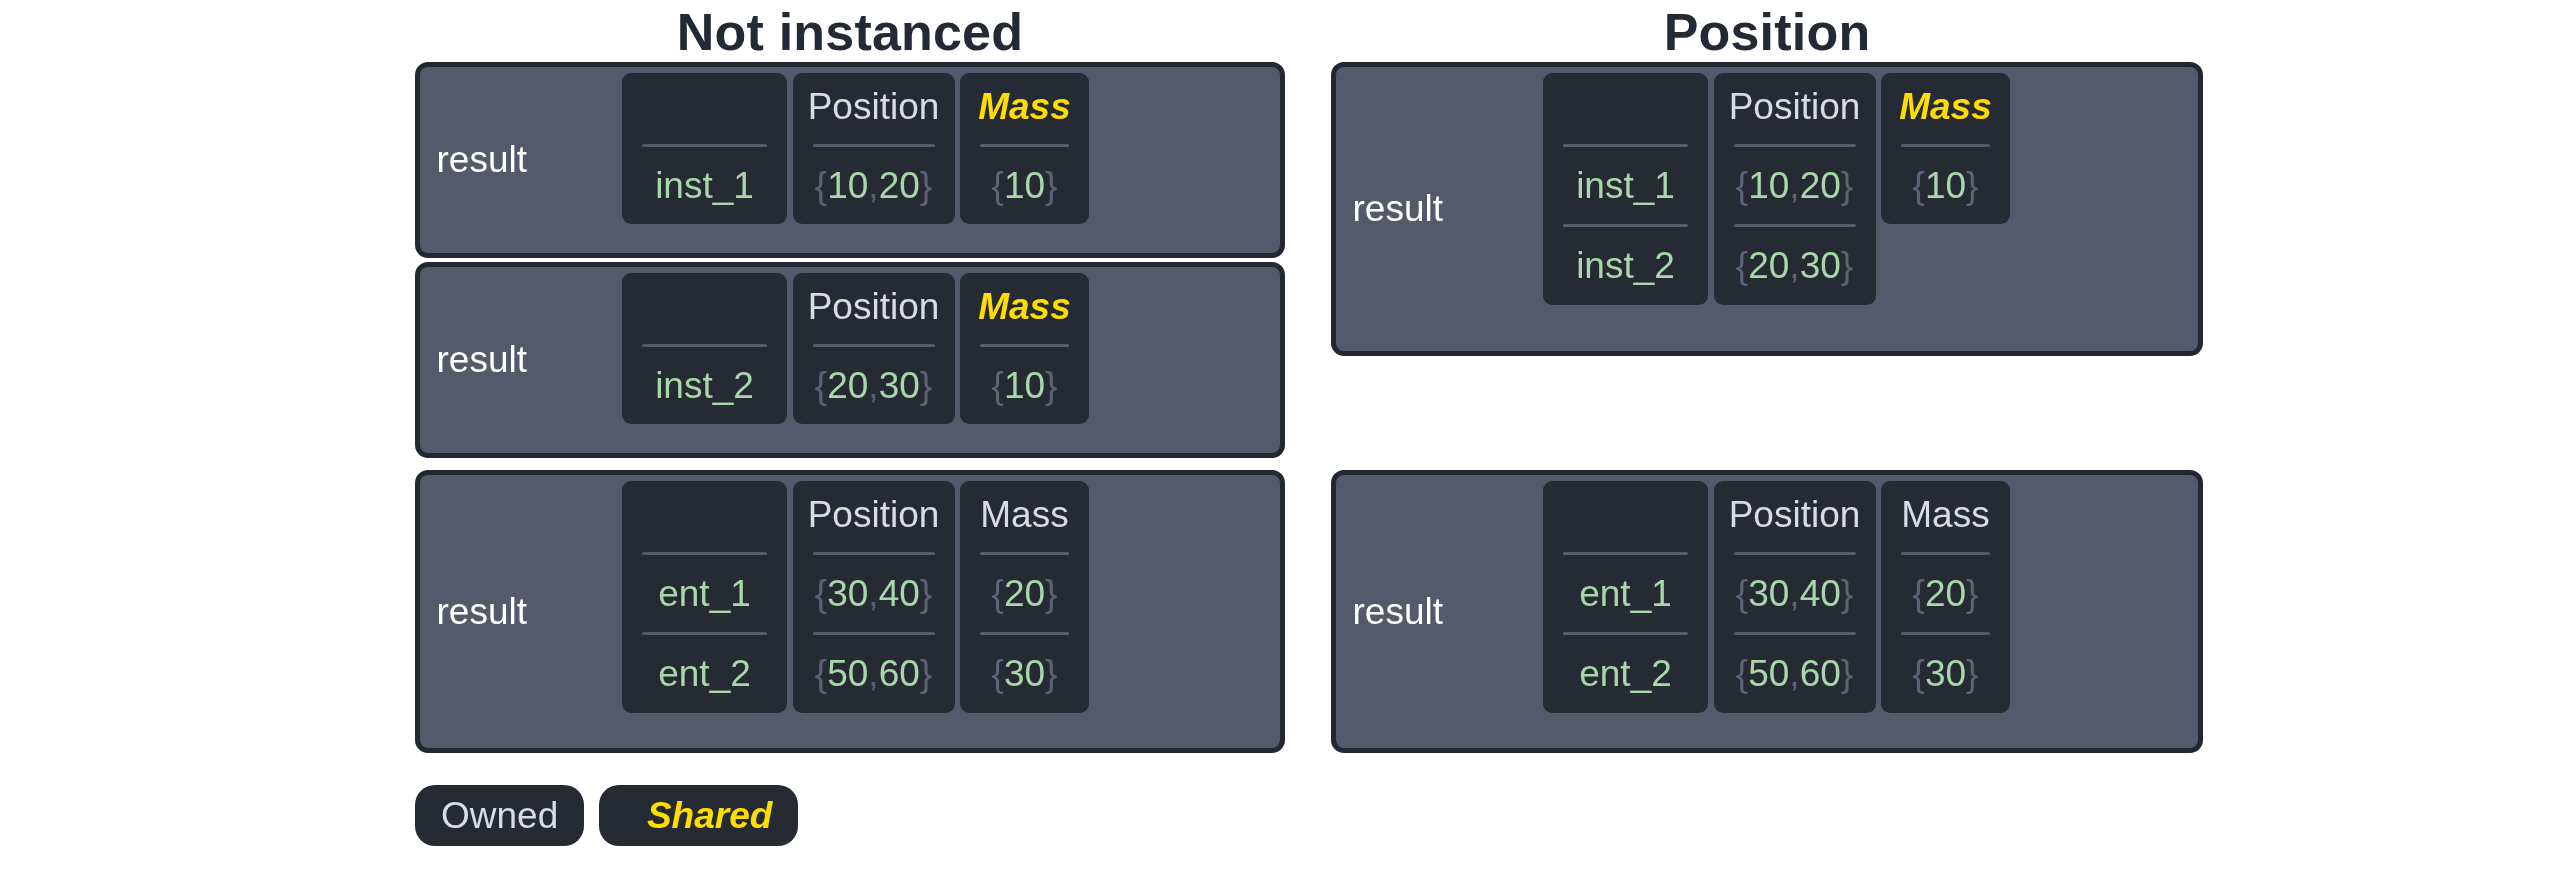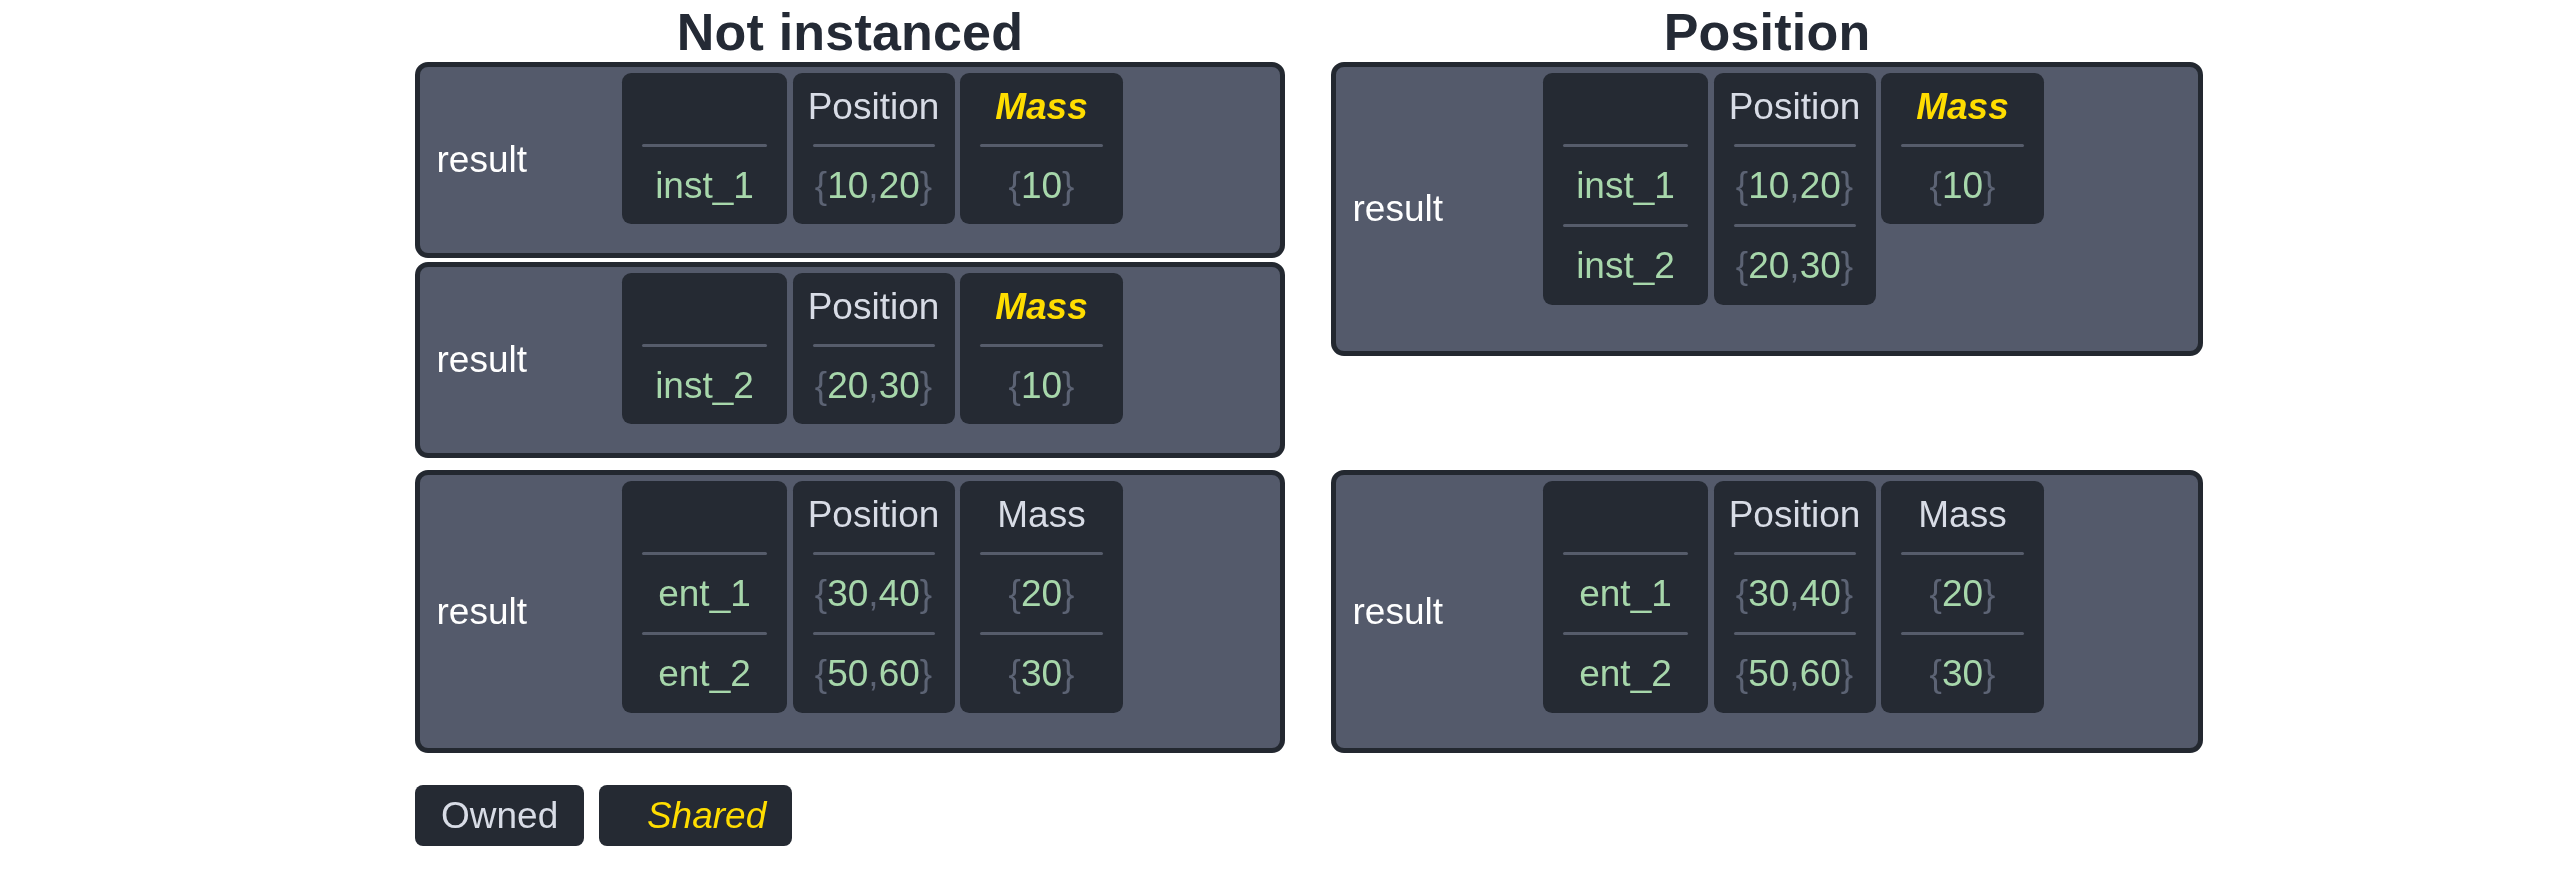--- a/index.html
+++ b/index.html
@@ -56,21 +56,21 @@
     background:#252a33;
     border-radius:9.2px;
     display:flex;
     flex-direction:column;
     align-items:stretch;
     box-sizing:border-box;
     padding:5.5px 0 9.2px 0;
   }
   .col.narrow{ width:165px; }
   .col.pos   { width:162px; }
-  .col.mass  { width:163px; }
+  .col.mass  { width:129px; }
 
   .cell{
     height:59px;
     display:flex;
     align-items:center;
     justify-content:center;
     font-size:37px;
     white-space:nowrap;
     box-sizing:border-box;
   }
@@ -85,31 +85,31 @@
     background:#565c6b;
     margin:9.2px 20px 9.2px 20px;
     border-radius:1.8px;
     flex:0 0 auto;
   }
 
   
   .legend{ position:absolute; left:415px; top:785px; display:flex; gap:14.7px; }
   .chip{
     background:#252a33;
-    border-radius:8px;
+    border-radius:20px;
     height:61px;
     display:flex;
     align-items:center;
     justify-content:center;
     padding:0 26px;
     font-size:37px;
     color:#d8dce6;
     white-space:nowrap;
   }
-  .chip.shared{ color:#ffdd00; font-style:italic; font-weight:normal;padding-left:48px; }
+  .chip.shared{ color:#ffdd00; font-style:italic; font-weight:bold;padding-left:48px; }
 </style>
 </head>
 <body>
 
 <div id="title-left" class="col-title">Not instanced</div>
 <div id="title-right" class="col-title">Position</div>
 
 <div id="diagram-root">
     <div class="panel" style="left: 415px; top: 62px; width: 870px; height: 196px;">
       <div class="panel-label" style="width: 169px;">result</div>

